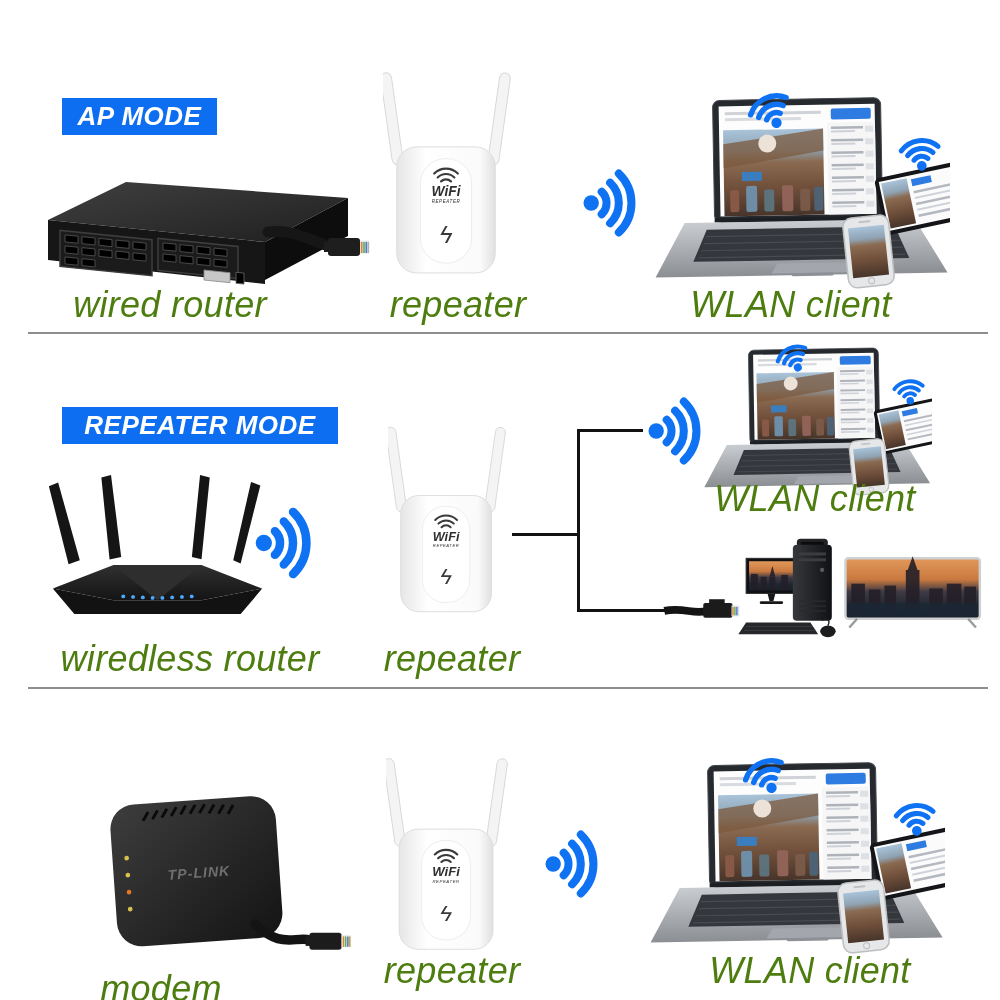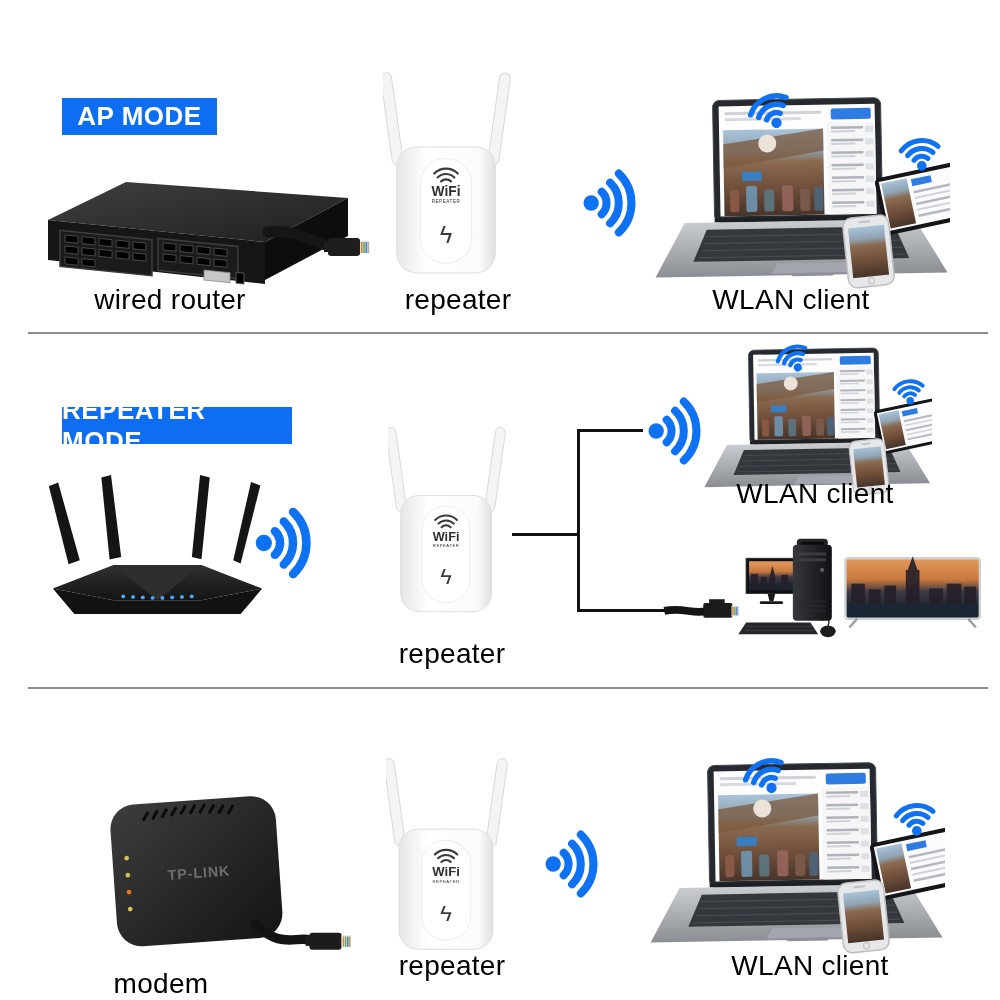--- a/index.html
+++ b/index.html
@@ -1,20 +1,20 @@
 <!DOCTYPE html>
 <html><head>
 <meta charset="utf-8">
 <style>
   html,body{margin:0;padding:0;background:#fff;}
   .canvas{position:relative;width:1000px;height:1000px;background:#ffffff;overflow:hidden;
-          font-family:"Liberation Sans",sans-serif;}
+          font-family:"Liberation Sans",sans-serif;font-style:italic;}
   .badge{position:absolute;background:#0d6ef2;color:#ffffff;font-weight:bold;font-size:26px;
          display:flex;align-items:center;justify-content:center;letter-spacing:.5px;}
-  .caption{position:absolute;transform:translateX(-50%);font-size:28px;color:#000000;
+  .caption{position:absolute;transform:translateX(-50%);font-size:36px;color:#4d7c0f;
            white-space:nowrap;letter-spacing:.3px;}
   .divider{position:absolute;left:28px;width:960px;height:2px;background:#8d8d8d;}
   .abs{position:absolute;}
   .conn{position:absolute;background:#121212;}
   .wifi-abs{color:#0f72f2;}
   svg text{font-family:"Liberation Sans",sans-serif;}
 </style>
 </head>
 <body>
 
@@ -215,21 +215,21 @@
     <use href="#wifiGlyph" transform="translate(96,0) scale(0.47) rotate(-116 50 50)" style="color:#0f72f2"></use>
     <use href="#wifiGlyph" transform="translate(248,44) scale(0.44) rotate(-97 50 50)" style="color:#0f72f2"></use>
   </svg>
 
   <div class="caption" style="left:170px;top:284px;">wired router</div>
   <div class="caption" style="left:458px;top:284px;">repeater</div>
   <div class="caption" style="left:791px;top:284px;">WLAN client</div>
 
   <div class="divider" style="top:332px;"></div>
 
-  <div class="badge" style="left:62px;top:407px;width:230px;height:37px;">
+  <div class="badge" style="left:62px;top:407px;width:276px;height:37px;">
     <span>REPEATER MODE</span>
   </div>
 
   <svg class="abs" style="left:45px;top:465px;" width="225" height="165" viewBox="0 0 230 160">
     <polygon points="24,96 18,14 28,12 36,94" fill="#151515" transform="rotate(-10 30 96)"></polygon>
     <polygon points="66,92 62,8 72,6 78,90" fill="#151515" transform="rotate(-3 70 92)"></polygon>
     <polygon points="150,90 154,6 164,8 160,92" fill="#151515" transform="rotate(3 158 92)"></polygon>
     <polygon points="192,94 196,12 206,14 200,96" fill="#151515" transform="rotate(10 198 96)"></polygon>
     <polygon points="8,122 70,98 160,98 222,122 160,134 70,134" fill="url(#gWrBody)"></polygon>
     <polygon points="70,98 160,98 115,134" fill="#2e2e2e"></polygon>
@@ -399,20 +399,21 @@
       <rect x="272" y="57" width="14" height="25"></rect>
         <rect x="308" y="55" width="12" height="27"></rect>
       <polygon points="250,38 260,38 255,24"></polygon>
         <rect x="248" y="38" width="14" height="44"></rect>
     </g>
     <rect x="188" y="72" width="134" height="14" fill="#1b2836" opacity="0.75"></rect>
     <line x1="198" y1="88" x2="190" y2="97" stroke="#9a9b9d" stroke-width="2.5"></line>
     <line x1="312" y1="88" x2="320" y2="97" stroke="#9a9b9d" stroke-width="2.5"></line>
   </svg>
 
+  <div class="caption" style="left:190px;top:638px;">wiredless router</div>
   <div class="caption" style="left:452px;top:638px;">repeater</div>
 
   <div class="divider" style="top:687px;"></div>
 
 
   <svg class="abs" style="left:60px;top:782px;" width="315" height="180" viewBox="0 0 310 190">
     <g transform="rotate(-4 150 90)">
       <rect x="45" y="18" width="175" height="150" rx="26" fill="url(#gModem)"></rect>
       <g stroke="#0a0a0a" stroke-width="3">
         <path d="M80,36 l6,-9"></path>

